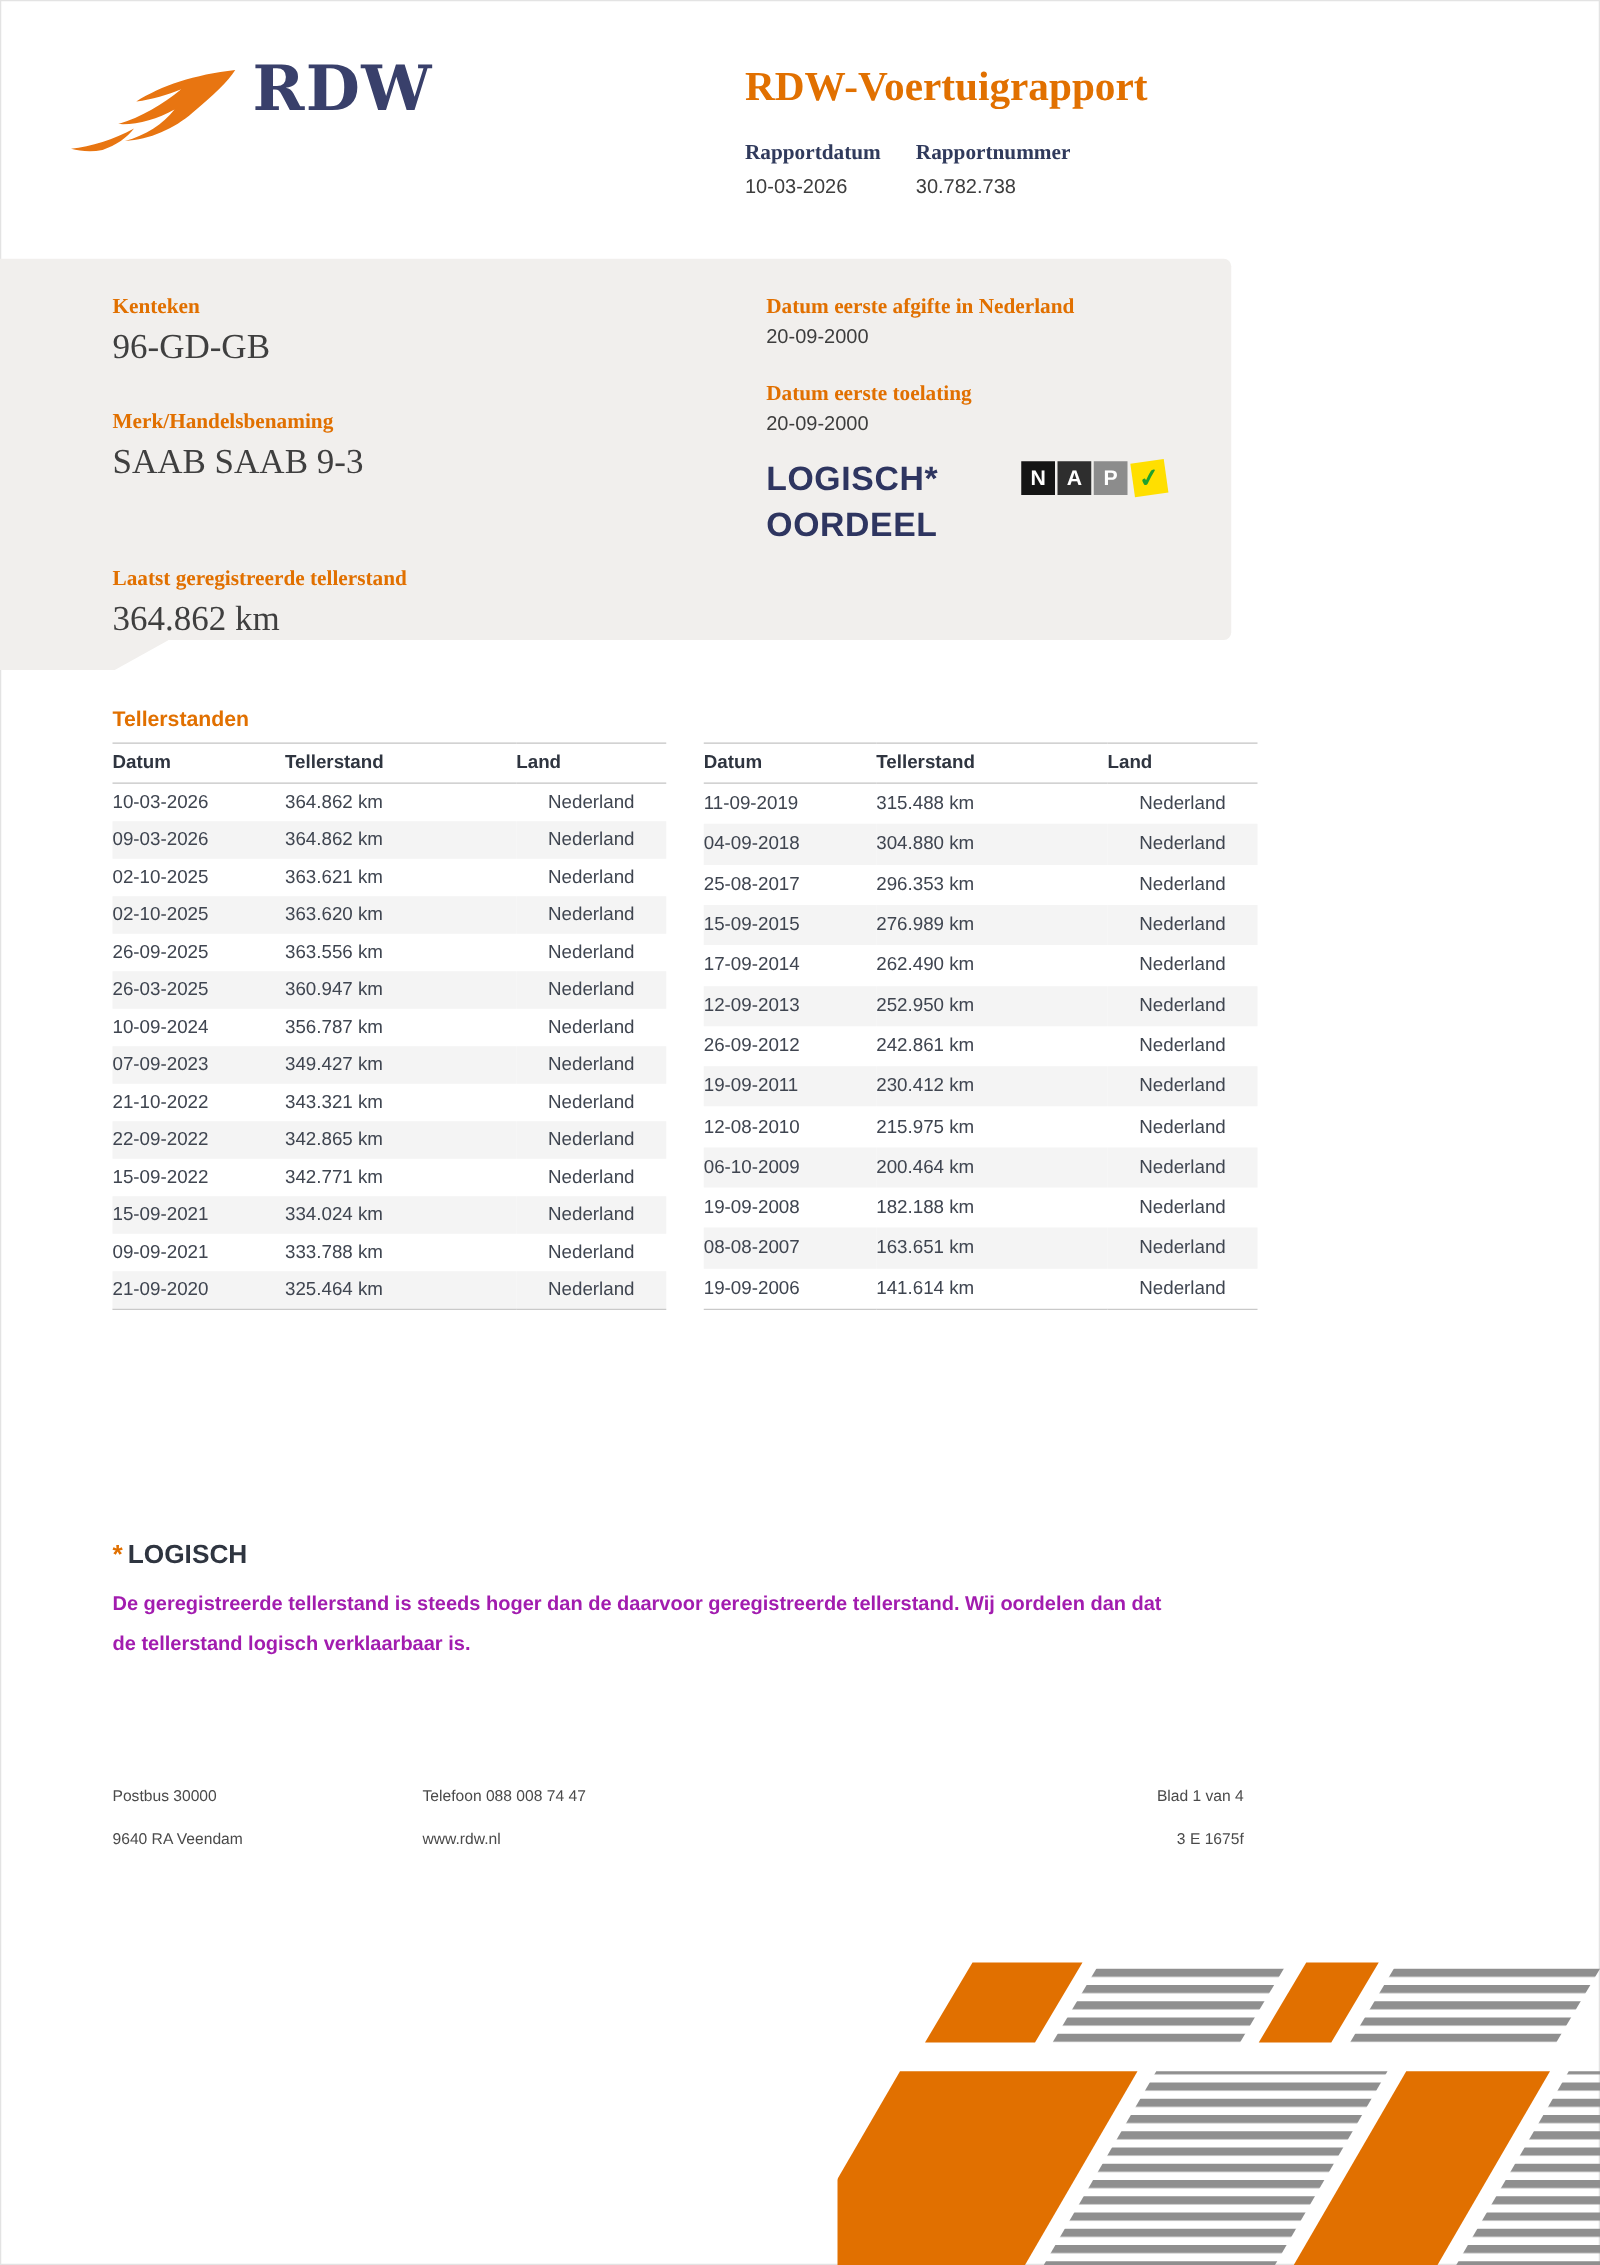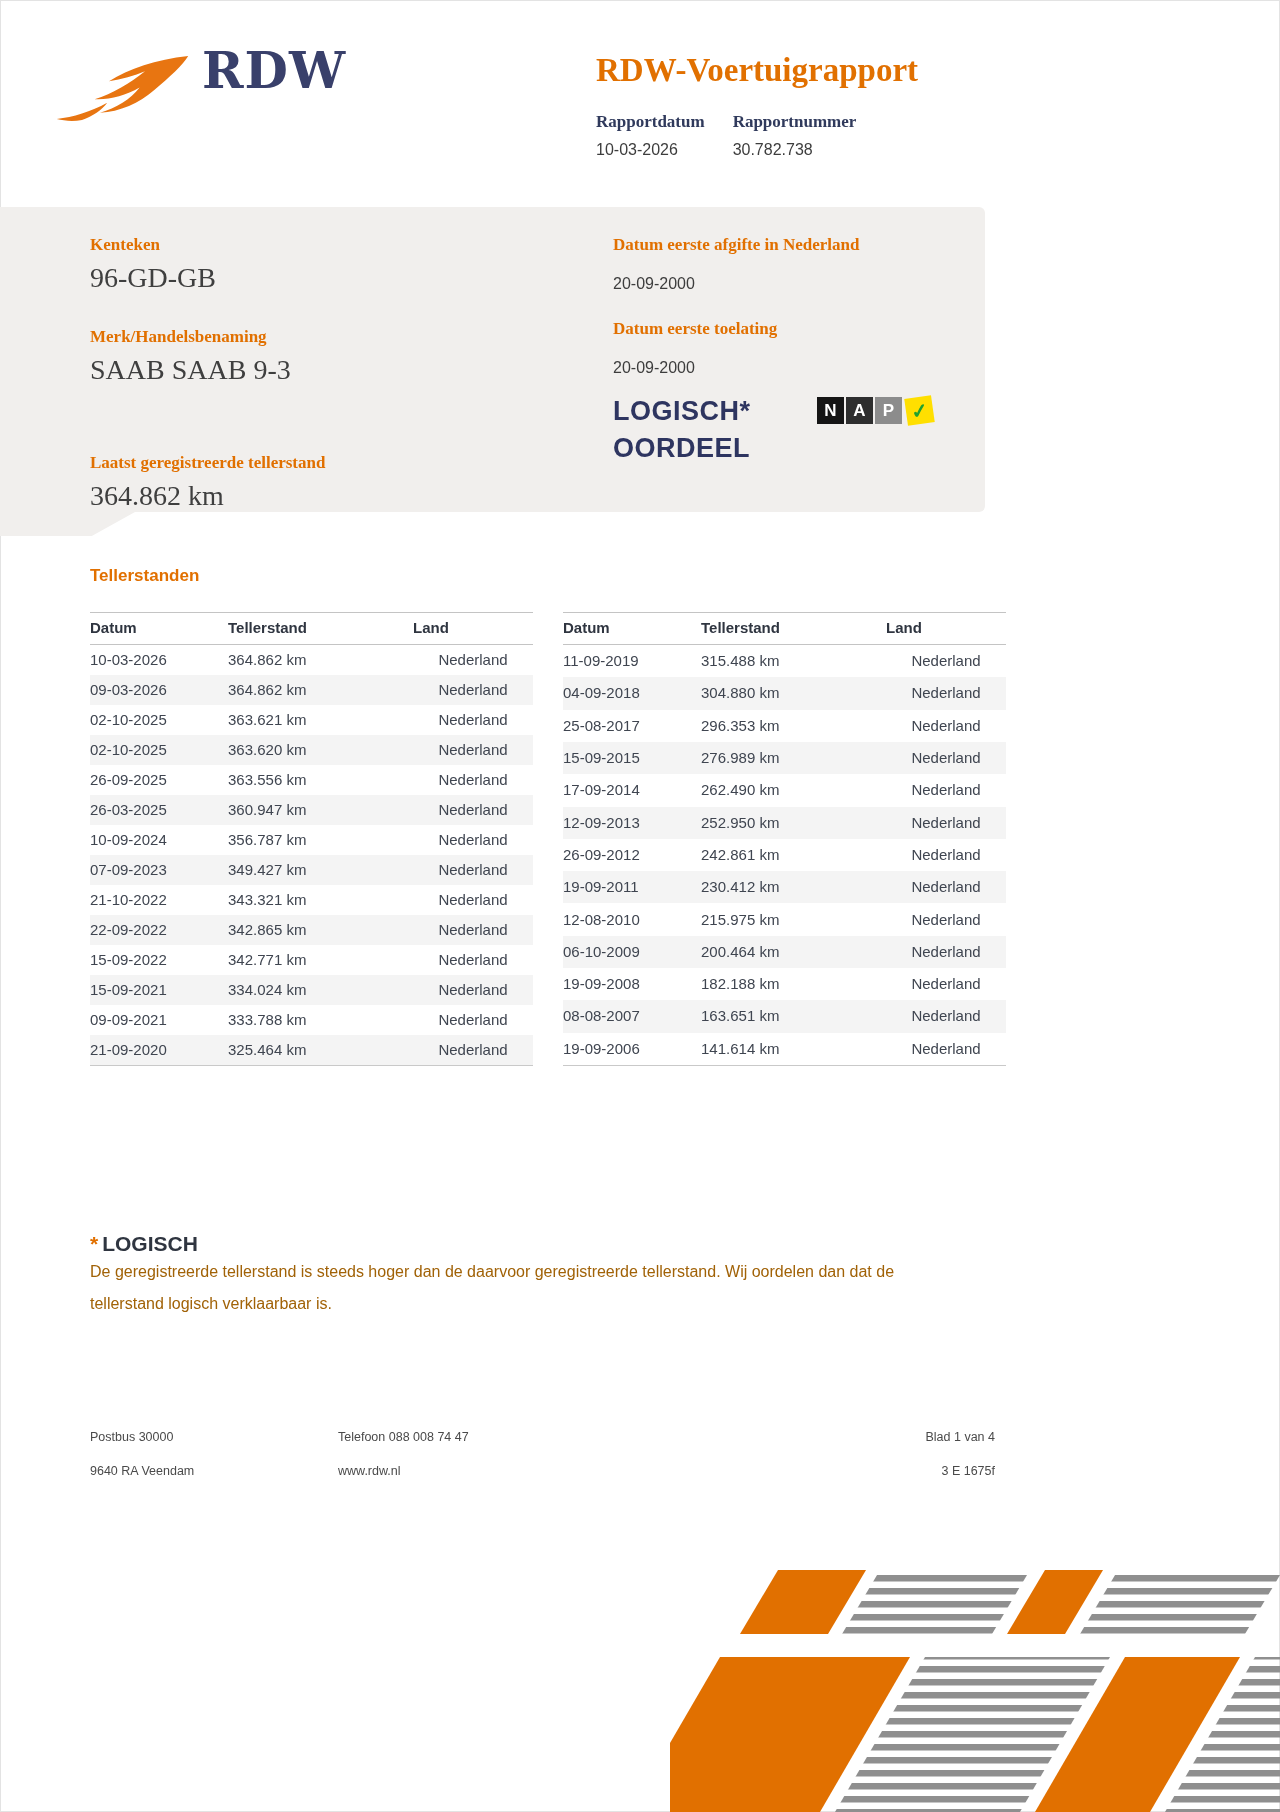--- a/index.html
+++ b/index.html
@@ -40,21 +40,21 @@
   .col-left  { position:absolute; left:90px;  top:28px; }
   .col-right { position:absolute; left:613px; top:28px; width:320px; }
   .f-label {
     font-family:"Liberation Serif", serif; font-weight:bold; font-size:17px;
     color:#e17000; line-height:20px;
   }
   .f-value-big {
     font-family:"Liberation Serif", serif; font-size:28px; color:#3f3f3f;
     line-height:34px; margin-top:6px;
   }
-  .f-value-small { font-size:16px; color:#3d3d3d; line-height:22px; margin-top:18px; }
+  .f-value-small { font-size:16px; color:#3d3d3d; line-height:22px; margin-top:4px; }
   .gap-m { margin-top:32px; }
   .gap-l { margin-top:66px; }
   .gap-r { margin-top:24px; }
   .oordeel-row { margin-top:14px; display:flex; justify-content:space-between; align-items:flex-start; }
   .oordeel {
     font-weight:bold; font-size:27px; color:#2e3560; line-height:37px; letter-spacing:0.5px;
   }
   .nap { display:flex; gap:2px; margin-top:4px; }
   .nap-sq {
     width:27px; height:27px; display:flex; align-items:center; justify-content:center;
@@ -68,37 +68,37 @@
     background:#ffdf00; color:#1fa12e; font-weight:bold; font-size:20px;
     transform:rotate(-8deg); margin-left:2px;
   }
 
   
   .section-title {
     position:absolute; left:90px; top:566px;
     font-family:Liberation Sans, sans-serif; font-weight:bold; font-size:17px; color:#e17000;
   }
   .tables { position:absolute; left:90px; top:594px; display:flex; gap:30px; }
-  table.meter { border-collapse:collapse; width:443px; font-size:15px; color:#3f4550; table-layout:fixed;margin-top:18px; }
+  table.meter { border-collapse:collapse; width:443px; font-size:15px; color:#3f4550; table-layout:fixed; }
   table.meter col.w1 { width:138px; }
   table.meter col.w2 { width:185px; }
   table.meter thead th {
     text-align:left; font-weight:bold; color:#2f3540; padding:6px 0 8px;
     border-top:1px solid #c4c4c4; border-bottom:1px solid #c4c4c4; font-size:15px;
   }
   table.meter tbody td { padding:6px 0; line-height:18px; }
   table.meter tbody tr:nth-child(even) { background:#f4f4f4; }
   table.meter tbody tr:last-child td { border-bottom:1px solid #c9c9c9; }
   .c-land { text-align:center; }
 
   
   .footnote { position:absolute; left:90px; top:1232px; width:855px; }
   .footnote-title { font-weight:bold; font-size:21px; color:#2f3540; }
   .footnote-title .star { color:#e17000; font-weight:bold; margin-right:4px; }
-  .footnote-text { font-size:16px; color:#a16207; line-height:32px; }
+  .footnote-text { margin-top:12px; font-size:16px; color:#a21caf; line-height:32px;font-weight:bold; }
 
   
   .footer { position:absolute; left:90px; top:1430px; width:905px; font-size:12.5px; color:#4a4a4a; }
   .footer-row { display:flex; align-items:flex-end; }
   .footer-row + .footer-row { margin-top:20px; }
   .fcol-1 { width:248px; }
   .fcol-2 { flex:1; }
   .fcol-3 { text-align:right; }
 
   

